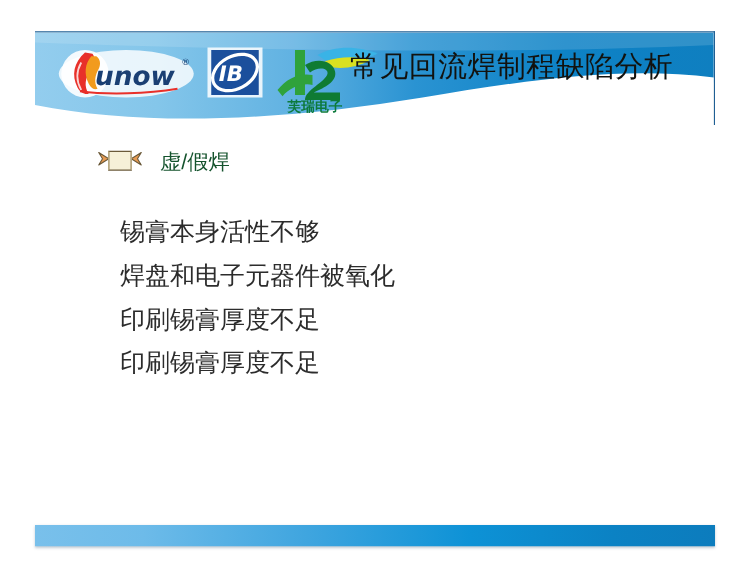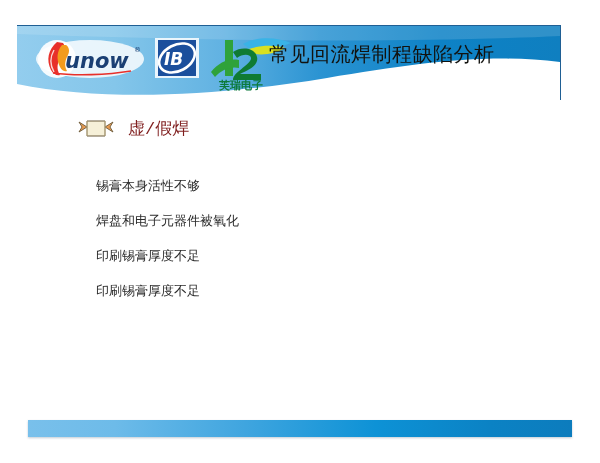--- a/index.html
+++ b/index.html
@@ -19,21 +19,21 @@
     position: absolute;
     left: 0; top: 0;
     width: 600px;
     height: 463px;
     background: #ffffff;
   }
 
   
   #header-band {
     position: absolute;
-    left: 17px;
+    left: 28px;
     top: 25px;
     width: 544px;
     height: 75px;
     overflow: hidden;
     border-top: 1px solid #1f5f94;
     border-right: 1px solid #1f5f94;
     box-sizing: border-box;
   }
   #header-bg {
     position: absolute;
@@ -64,21 +64,21 @@
   #logo-ib     { left: 136px; top: 10px; width: 48px;  height: 44px; }
   #logo-furui  { left: 192px; top: 6px;  width: 86px;  height: 60px; }
 
   
   #header-title {
     position: absolute;
     left: 252px;
     top: 15px;
     width: 288px;
     font-family: "DejaVu Serif", "Liberation Serif", serif;
-    font-size: 20px;
+    font-size: 23px;
     line-height: 26px;
     color: #12120f;
     letter-spacing: 0.5px;
     white-space: nowrap;
   }
 
   
   #content {
     position: absolute;
     left: 0;
@@ -95,38 +95,38 @@
     align-items: center;
   }
   #bullet-ribbon {
     width: 36px;
     height: 21px;
     display: block;
     flex: 0 0 auto;
   }
   #section-heading-label {
     margin-left: 14px;
-    font-family: Liberation Mono, monospace;
+    font-family: Liberation Sans, sans-serif;
     font-size: 17px;
     line-height: 20px;
-    color: #7f1d1d;
+    color: #14532d;
     white-space: nowrap;
   }
 
   #body-list {
     position: absolute;
     left: 96px;
     top: 68px;
     margin: 0;
     padding: 0;
     list-style: none;
   }
   #body-list li {
     font-family: "DejaVu Serif", "Liberation Serif", serif;
-    font-size: 13px;
+    font-size: 20px;
     line-height: 35px;
     color: #2c2c2c;
     white-space: nowrap;
   }
 
   
   #bottom-bar {
     position: absolute;
     left: 28px;
     top: 420px;

